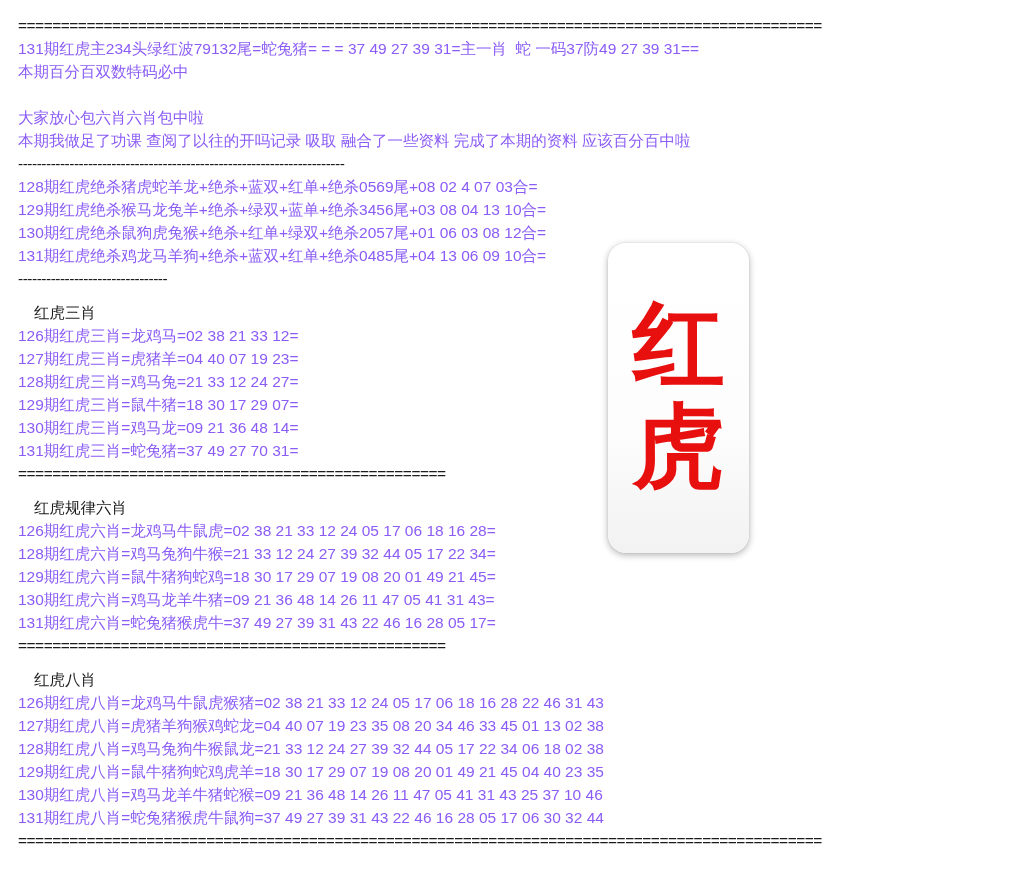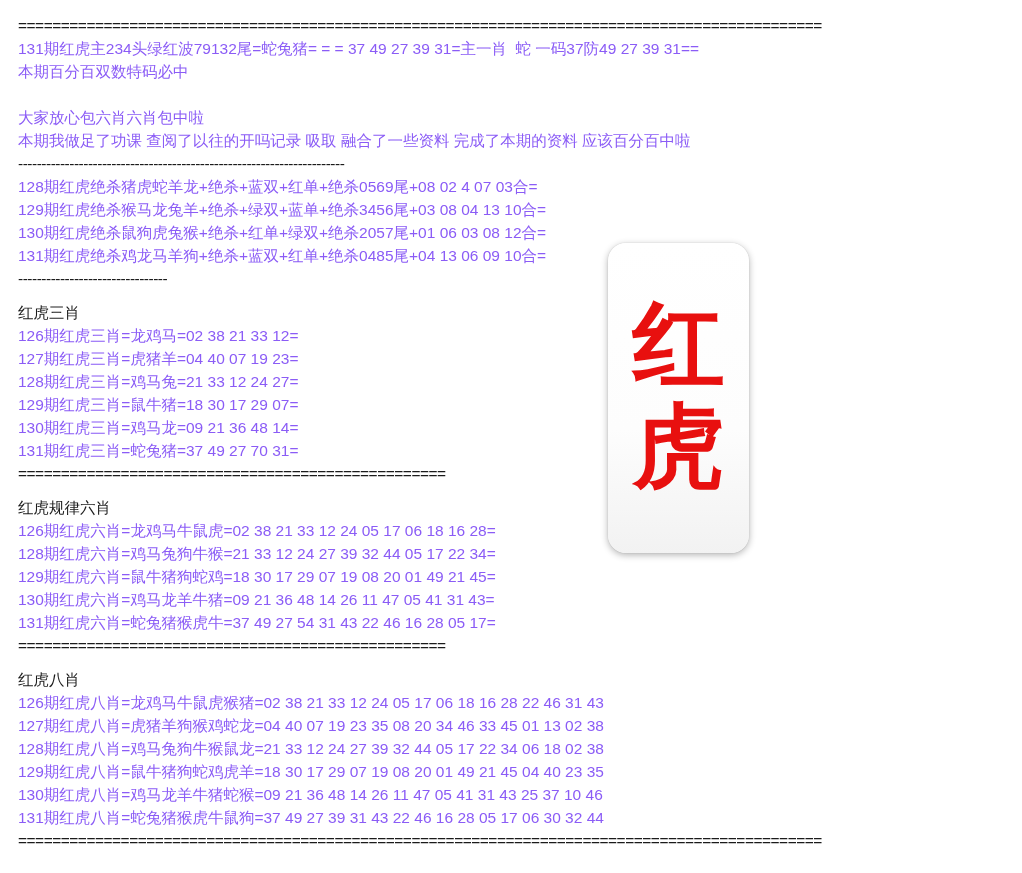--- a/index.html
+++ b/index.html
@@ -57,20 +57,21 @@
   .blank {
     height: 23px;
   }
   .half-blank {
     height: 11px;
   }
   .section-title {
     font-size: 15.5px;
     line-height: 23px;
     color: #1b1b1b;
+    margin-left: 16px;
   }
   
   .logo-card {
     position: absolute;
     left: 608px;
     top: 243px;
     width: 141px;
     height: 310px;
     background: linear-gradient(180deg, #ffffff 0%, #fdfdfd 60%, #f2f2f2 100%);
     border-radius: 18px;
@@ -131,21 +132,21 @@
     <div class="line">131期红虎三肖=蛇兔猪=37 49 27 70 31=</div>
 
     <div class="rule rule-mid">==================================================</div>
     <div class="half-blank"></div>
 
     <div class="section-title">红虎规律六肖</div>
     <div class="line">126期红虎六肖=龙鸡马牛鼠虎=02 38 21 33 12 24 05 17 06 18 16 28=</div>
     <div class="line">128期红虎六肖=鸡马兔狗牛猴=21 33 12 24 27 39 32 44 05 17 22 34=</div>
     <div class="line">129期红虎六肖=鼠牛猪狗蛇鸡=18 30 17 29 07 19 08 20 01 49 21 45=</div>
     <div class="line">130期红虎六肖=鸡马龙羊牛猪=09 21 36 48 14 26 11 47 05 41 31 43=</div>
-    <div class="line">131期红虎六肖=蛇兔猪猴虎牛=37 49 27 54 31 43 22 46 16 28 05 17=</div>
+    <div class="line">131期红虎六肖=蛇兔猪猴虎牛=37 49 27 39 31 43 22 46 16 28 05 17=</div>
 
     <div class="rule rule-mid">==================================================</div>
     <div class="half-blank"></div>
 
     <div class="section-title">红虎八肖</div>
     <div class="line">126期红虎八肖=龙鸡马牛鼠虎猴猪=02 38 21 33 12 24 05 17 06 18 16 28 22 46 31 43</div>
     <div class="line">127期红虎八肖=虎猪羊狗猴鸡蛇龙=04 40 07 19 23 35 08 20 34 46 33 45 01 13 02 38</div>
     <div class="line">128期红虎八肖=鸡马兔狗牛猴鼠龙=21 33 12 24 27 39 32 44 05 17 22 34 06 18 02 38</div>
     <div class="line">129期红虎八肖=鼠牛猪狗蛇鸡虎羊=18 30 17 29 07 19 08 20 01 49 21 45 04 40 23 35</div>
     <div class="line">130期红虎八肖=鸡马龙羊牛猪蛇猴=09 21 36 48 14 26 11 47 05 41 31 43 25 37 10 46</div>

